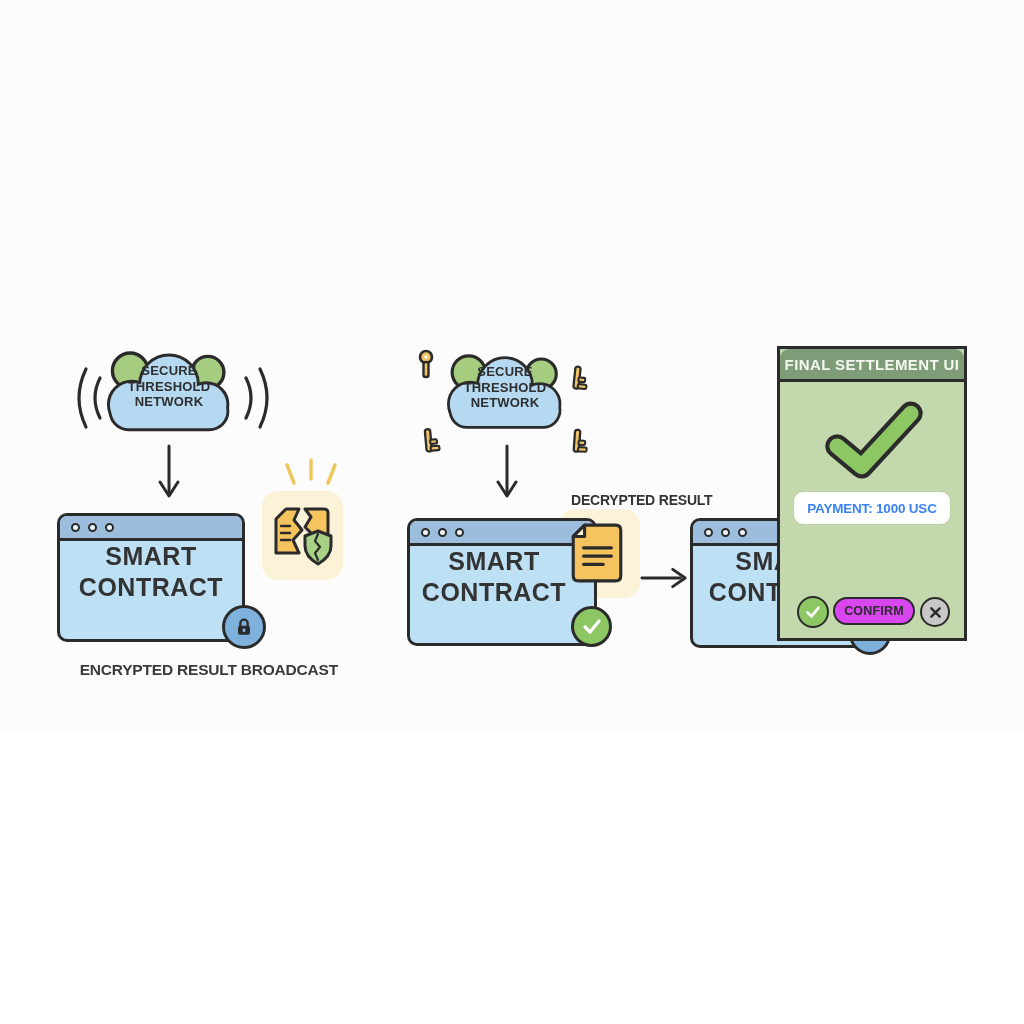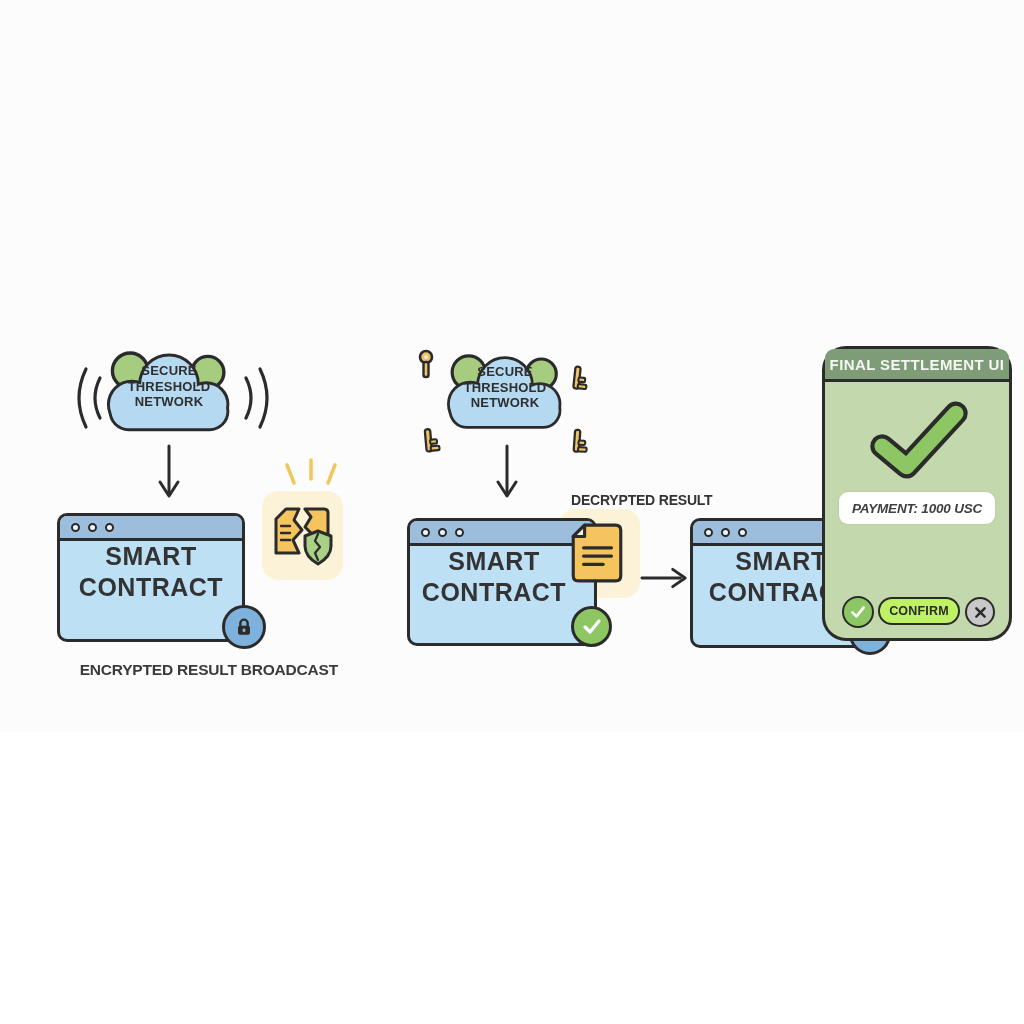--- a/index.html
+++ b/index.html
@@ -61,42 +61,41 @@
   
   .caption{
     font-size:15.5px;font-weight:700;letter-spacing:-0.2px;color:#3A3A3A;
   }
   .small-label{
     font-size:14px;font-weight:700;letter-spacing:-0.2px;color:#333;
   }
   
   .panel{
     position:absolute;left:777px;top:346px;width:190px;height:295px;
-    background:#C3D8AC;border:3px solid #2B2B2B;border-radius:24px;
-    box-sizing:border-box;z-index:3;margin-left:45px;
+    background:#C3D8AC;border:3px solid #2B2B2B;border-radius:0;
+    box-sizing:border-box;z-index:3;
   }
   .panel-header{
     height:30px;background:#7E9C78;border-bottom:3px solid #2B2B2B;
     border-radius:9px 9px 0 0;
     display:flex;align-items:center;justify-content:center;
   }
   .panel-title{
     color:#F4F7F0;font-size:15px;font-weight:700;letter-spacing:0.4px;
   }
   .info-box{
     position:absolute;left:14px;width:156px;height:32px;
     background:#FFFFFF;border-radius:9px;
     display:flex;align-items:center;justify-content:center;
-    font-size:13.5px;font-weight:700;letter-spacing:-0.2px;color:#404040;
+    font-size:13.5px;font-weight:700;letter-spacing:-0.2px;color:#3b82f6;
     box-shadow:0 0 0 1px rgba(0,0,0,0.04);
-    font-style:italic;
   }
   .confirm-pill{
     position:absolute;left:53px;top:248px;width:82px;height:28px;
-    background:#bef264;border:2.5px solid #2B2B2B;border-radius:15px;
+    background:#d946ef;border:2.5px solid #2B2B2B;border-radius:15px;
     box-sizing:border-box;
     display:flex;align-items:center;justify-content:center;
     font-size:12.5px;font-weight:700;letter-spacing:0.2px;color:#2B2B2B;
     cursor:pointer;
   }
   .round-btn{
     position:absolute;border-radius:50%;
     border:2.5px solid #2B2B2B;box-sizing:border-box;
     display:flex;align-items:center;justify-content:center;cursor:pointer;
   }

